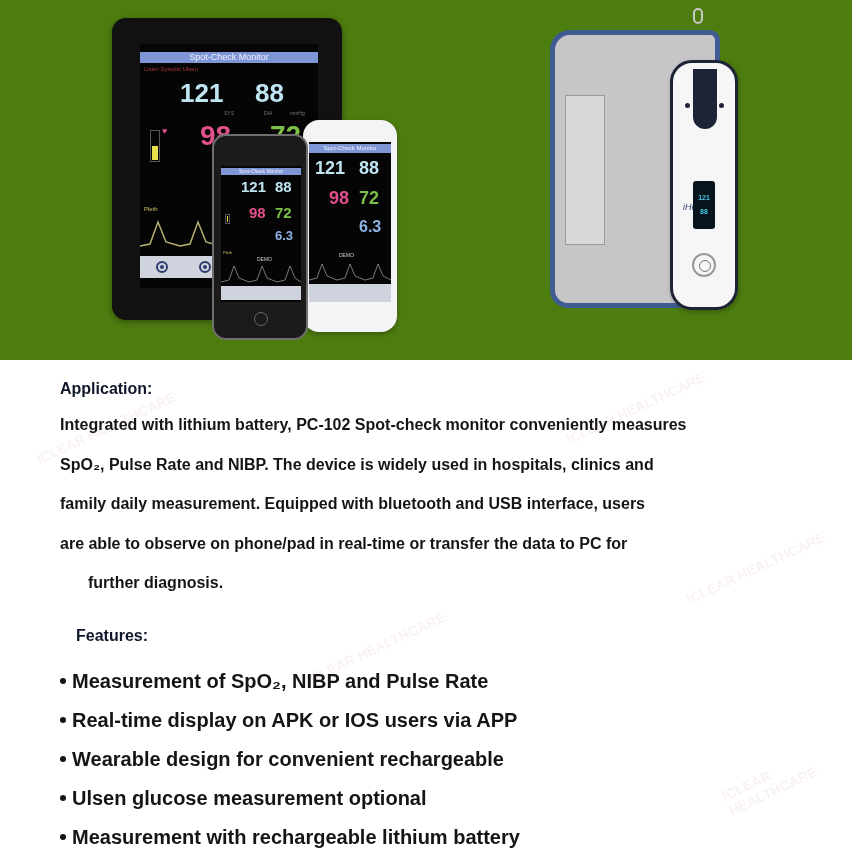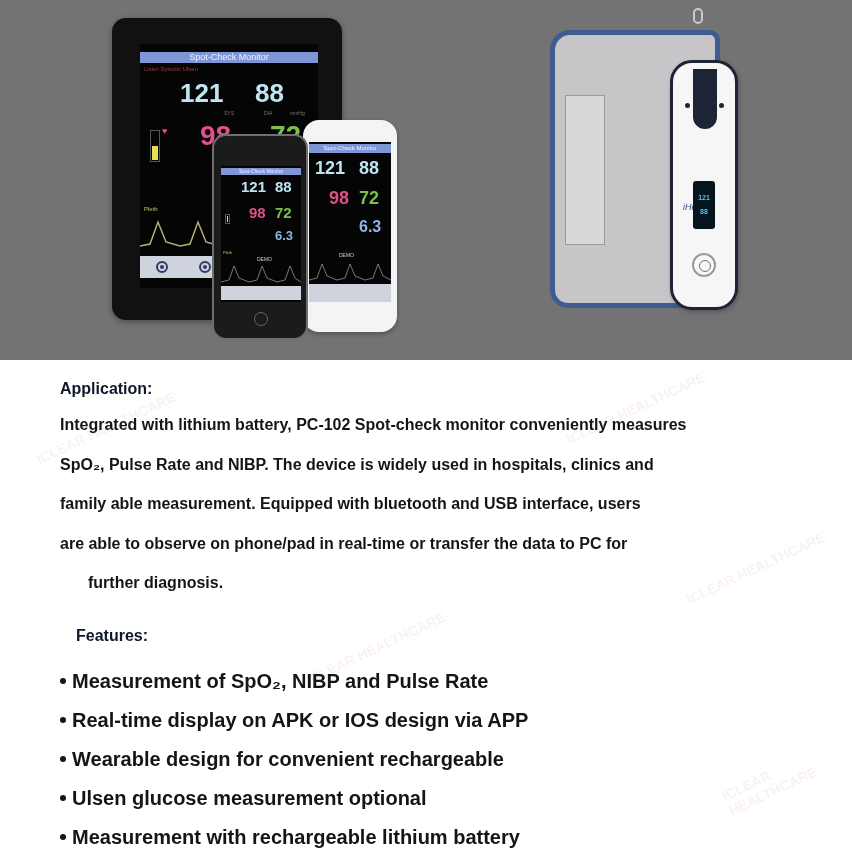--- a/index.html
+++ b/index.html
@@ -1,19 +1,19 @@
 <!DOCTYPE html>
 <html><head>
 <meta charset="utf-8">
 <style>
   * { box-sizing: border-box; margin: 0; padding: 0; }
   html, body { width: 852px; height: 851px; overflow: hidden; background: #ffffff; }
   body { font-family: "Liberation Sans", sans-serif; position: relative; }
 
-  .banner { position: absolute; left: 0; top: 0; width: 852px; height: 360px; background: #737373; overflow: hidden; }
+  .banner { position: absolute; left: 0; top: 0; width: 852px; height: 360px; background: #4d7c0f; overflow: hidden; }
 
   
   .tablet { position: absolute; left: 112px; top: 18px; width: 230px; height: 302px; background: #111; border-radius: 14px; box-shadow: 0 2px 6px rgba(0,0,0,0.35); }
   .tablet .scr { position: absolute; left: 28px; top: 26px; width: 178px; height: 244px; background: #050505; overflow: hidden; }
   .scr-title { background: #7f96d6; color: #eef2ff; font-size: 9px; text-align: center; height: 11px; line-height: 11px; margin-top: 8px; }
   .t-sub { color: #a33; font-size: 6px; margin: 3px 4px; }
   .big { position: absolute; font-weight: bold; color: #bfe4f2; }
   .pink { color: #e0508d; }
   .green { color: #7ac049; }
   .blue { color: #8fb4e6; }
@@ -143,22 +143,22 @@
 
 <div class="wm" style="left:30px;top:420px;">ICLEAR HEALTHCARE</div>
 <div class="wm" style="left:560px;top:400px;">ICLEAR HEALTHCARE</div>
 <div class="wm" style="left:680px;top:560px;">ICLEAR HEALTHCARE</div>
 <div class="wm" style="left:300px;top:640px;">ICLEAR HEALTHCARE</div>
 <div class="wm" style="left:720px;top:760px;">ICLEAR HEALTHCARE</div>
 
 <div class="heading" style="top:380px;">Application:</div>
 <div class="para-line" style="top:416px;">Integrated with lithium battery, PC-102 Spot-check monitor conveniently measures</div>
 <div class="para-line" style="top:456px;text-align:right;">SpO₂, Pulse Rate and NIBP. The device is widely used in hospitals, clinics and</div>
-<div class="para-line" style="top:495px;">family able measurement. Equipped with bluetooth and USB interface, users</div>
+<div class="para-line" style="top:495px;">family daily measurement. Equipped with bluetooth and USB interface, users</div>
 <div class="para-line" style="top:535px;">are able to observe on phone/pad in real-time or transfer the data to PC for</div>
 <div class="para-line" style="top:574px;margin-left:28px;">further diagnosis.</div>
 
 <div class="heading" style="top:627px;margin-left:16px;">Features:</div>
 <div class="feat" style="top:670px;"><span class="dot"></span><span>Measurement of SpO₂, NIBP and Pulse Rate</span></div>
-<div class="feat" style="top:709px;"><span class="dot"></span><span>Real-time display on APK or IOS design via APP</span></div>
+<div class="feat" style="top:709px;"><span class="dot"></span><span>Real-time display on APK or IOS users via APP</span></div>
 <div class="feat" style="top:748px;"><span class="dot"></span><span>Wearable design for convenient rechargeable</span></div>
 <div class="feat" style="top:787px;"><span class="dot"></span><span>Ulsen glucose measurement optional</span></div>
 <div class="feat" style="top:826px;"><span class="dot"></span><span>Measurement with rechargeable lithium battery</span></div>
 
 </body></html>

